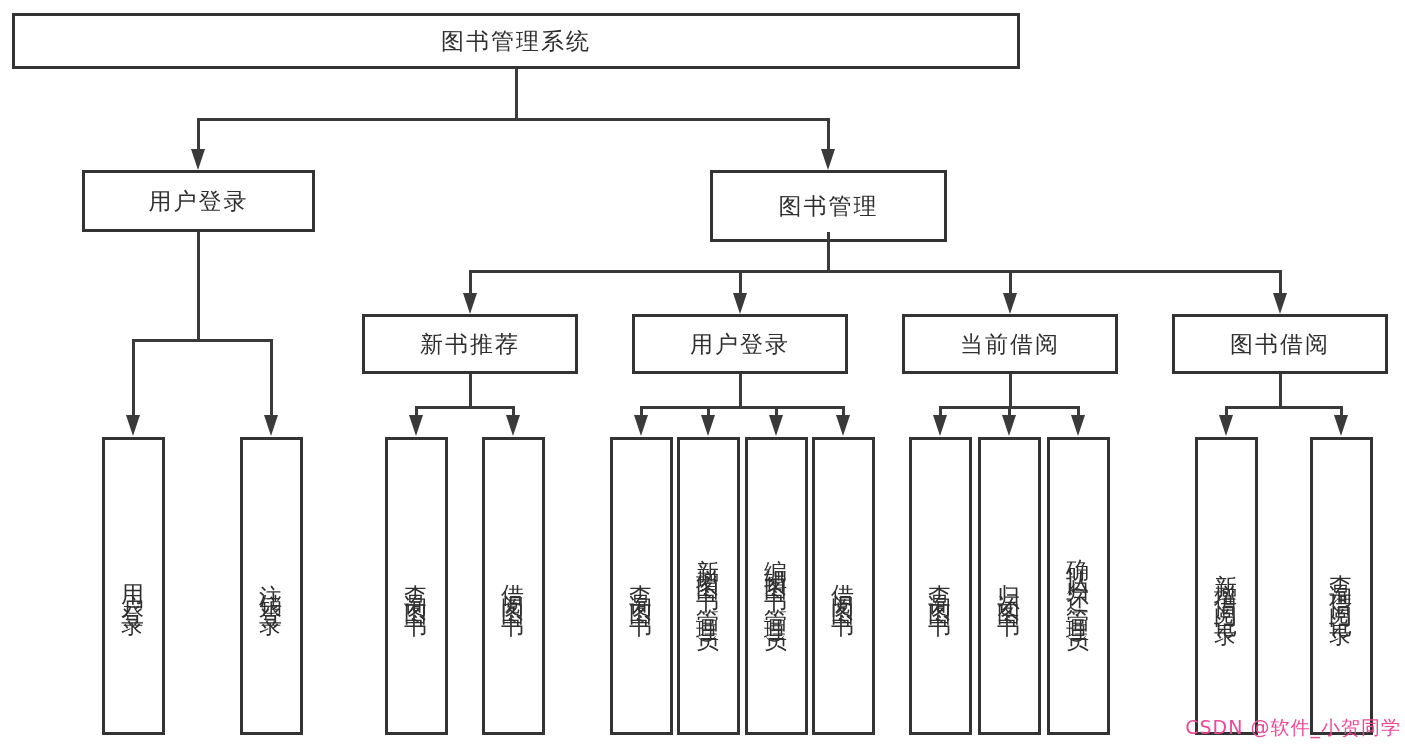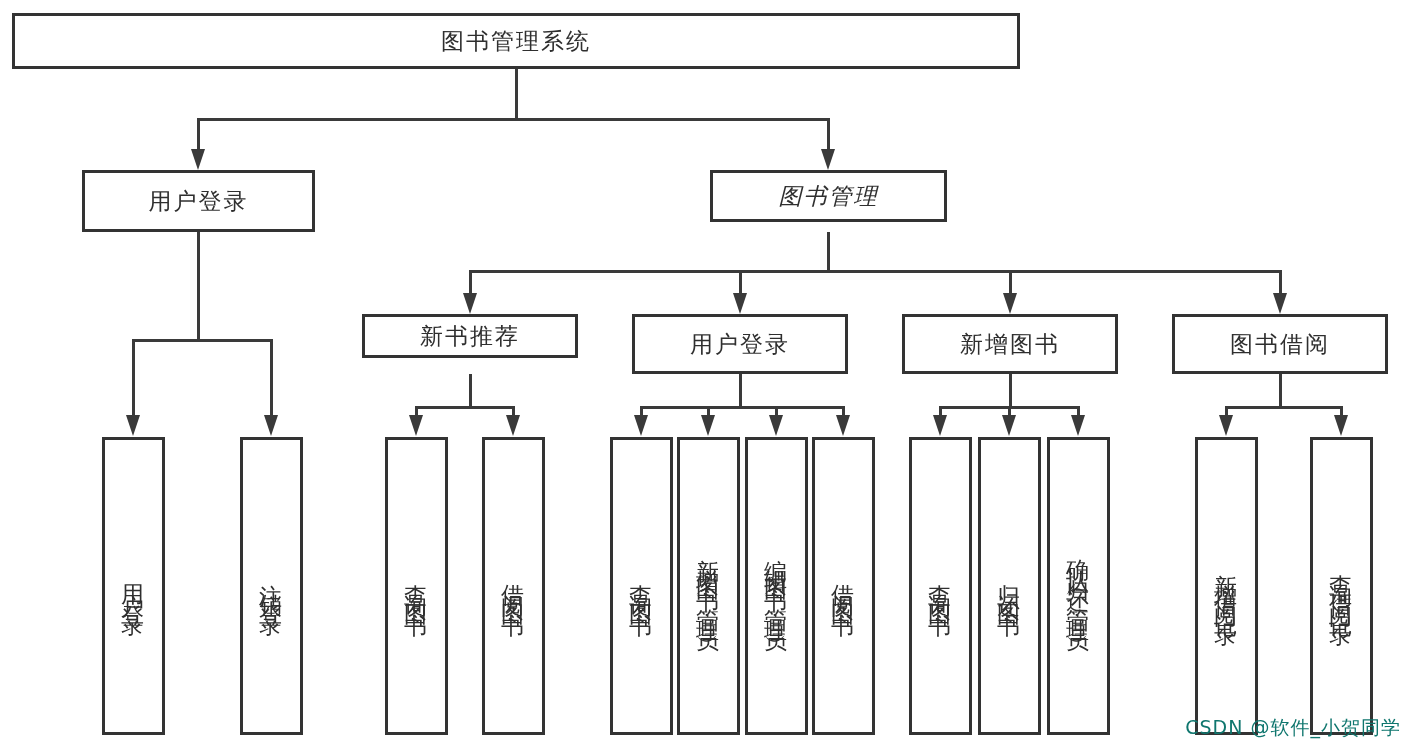--- a/index.html
+++ b/index.html
@@ -21,21 +21,21 @@
   }
   .v{position:absolute;width:3px;background:#3a3a3a;}
   .h{position:absolute;height:3px;background:#3a3a3a;}
   .arr{
     position:absolute;width:0;height:0;
     border-left:7px solid transparent;border-right:7px solid transparent;
     border-top:21px solid #3a3a3a;
   }
   .watermark{
     position:absolute;right:4px;bottom:6px;
-    color:#0f766e;font-size:19px;letter-spacing:1px;
+    color:#ec4899;font-size:19px;letter-spacing:1px;
   }
 </style>
 </head>
 <body>
 
 <div id="canvas">
 
   <div class="node" style="left:12px;top:13px;width:1008px;height:56px;">
     <span>图书管理系统</span>
   </div>
@@ -43,21 +43,21 @@
   <div class="v" style="left:515px;top:69px;height:49px;"></div>
   <div class="h" style="left:197px;top:118px;width:633px;"></div>
   <div class="v" style="left:197px;top:118px;height:32px;"></div>
   <div class="arr" style="left:191px;top:149px;"></div>
   <div class="v" style="left:827px;top:118px;height:32px;"></div>
   <div class="arr" style="left:821px;top:149px;"></div>
 
   <div class="node" style="left:82px;top:170px;width:233px;height:62px;">
     <span>用户登录</span>
   </div>
-  <div class="node" style="left:710px;top:170px;width:237px;height:52px;font-style:italic;">
+  <div class="node" style="left:710px;top:170px;width:237px;height:72px;">
     <span>图书管理</span>
   </div>
 
   <div class="v" style="left:197px;top:232px;height:107px;"></div>
   <div class="h" style="left:132px;top:339px;width:141px;"></div>
   <div class="v" style="left:132px;top:339px;height:77px;"></div>
   <div class="arr" style="left:126px;top:415px;"></div>
   <div class="v" style="left:270px;top:339px;height:77px;"></div>
   <div class="arr" style="left:264px;top:415px;"></div>
 
@@ -65,28 +65,28 @@
   <div class="h" style="left:469px;top:270px;width:813px;"></div>
   <div class="v" style="left:469px;top:270px;height:24px;"></div>
   <div class="arr" style="left:463px;top:293px;"></div>
   <div class="v" style="left:739px;top:270px;height:24px;"></div>
   <div class="arr" style="left:733px;top:293px;"></div>
   <div class="v" style="left:1009px;top:270px;height:24px;"></div>
   <div class="arr" style="left:1003px;top:293px;"></div>
   <div class="v" style="left:1279px;top:270px;height:24px;"></div>
   <div class="arr" style="left:1273px;top:293px;"></div>
 
-  <div class="node" style="left:362px;top:314px;width:216px;height:44px;">
+  <div class="node" style="left:362px;top:314px;width:216px;height:60px;">
     <span>新书推荐</span>
   </div>
   <div class="node" style="left:632px;top:314px;width:216px;height:60px;">
     <span>用户登录</span>
   </div>
   <div class="node" style="left:902px;top:314px;width:216px;height:60px;">
-    <span>新增图书</span>
+    <span>当前借阅</span>
   </div>
   <div class="node" style="left:1172px;top:314px;width:216px;height:60px;">
     <span>图书借阅</span>
   </div>
 
   <div class="v" style="left:469px;top:374px;height:32px;"></div>
   <div class="h" style="left:415px;top:406px;width:100px;"></div>
   <div class="v" style="left:415px;top:406px;height:10px;"></div>
   <div class="arr" style="left:409px;top:415px;"></div>
   <div class="v" style="left:512px;top:406px;height:10px;"></div>

